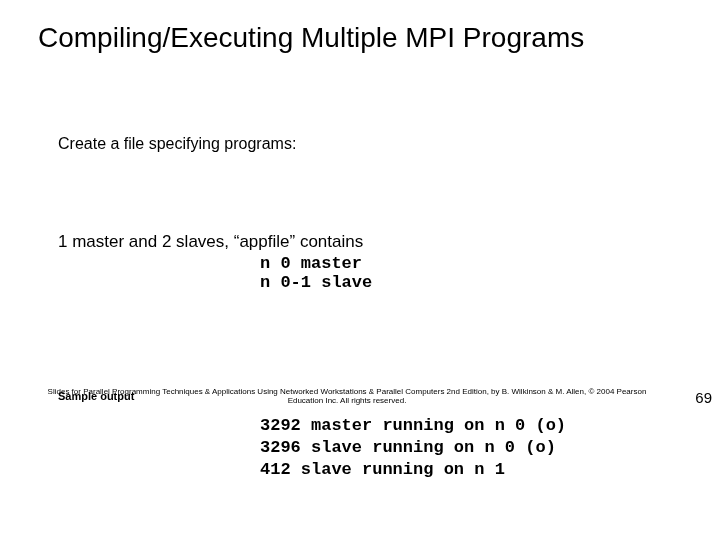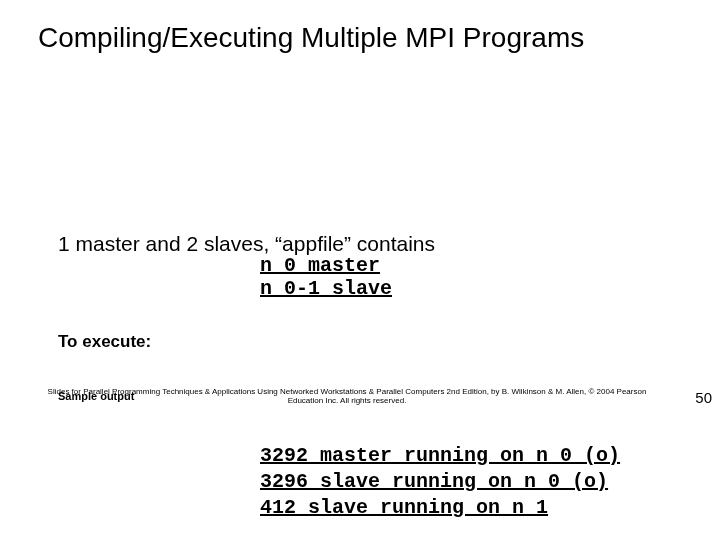--- a/index.html
+++ b/index.html
@@ -38,28 +38,27 @@
     position: absolute;
     top: 195px;
     left: 295px;
     font-size: 24px;
     font-weight: bold;
   }
   .desc {
     position: absolute;
     top: 232px;
     left: 58px;
-    font-size: 21px;
+    font-size: 17px;
   }
   .mono {
     font-family: "Courier New", Courier, monospace;
     font-weight: bold;
-    font-size: 20px;
+    font-size: 17px;
     white-space: pre;
-    text-decoration: underline;
   }
   .appfile {
     position: absolute;
     top: 254px;
     left: 260px;
   }
   .exec-label {
     position: absolute;
     top: 332px;
     left: 58px;
@@ -76,21 +75,20 @@
     top: 390px;
     left: 58px;
     font-size: 11px;
     font-weight: bold;
   }
   .sample-out {
     position: absolute;
     top: 415px;
     left: 260px;
     line-height: 1.3;
-    margin-top: 28px;
   }
   .footer {
     position: absolute;
     bottom: 14px;
     left: 44px;
     right: 70px;
     text-align: center;
     font-size: 8px;
     line-height: 1.2;
   }
@@ -101,33 +99,33 @@
     font-size: 15px;
   }
 </style>
 </head>
 <body>
 
 <div class="slide">
 
   <div class="title">Compiling/Executing Multiple MPI Programs</div>
 
+  <div class="intro">Create a file specifying programs:</div>
 
 
   <div class="desc">1 master and 2 slaves, “appfile” contains</div>
 
   <div class="mono appfile">n 0 master
 n 0-1 slave</div>
 
-  <div class="exec-label">To execute:</div>
 
 
   <div class="sample-label">Sample output</div>
 
   <div class="mono sample-out">3292 master running on n 0 (o)
 3296 slave running on n 0 (o)
 412 slave running on n 1</div>
 
   <div class="footer">Slides for Parallel Programming Techniques &amp; Applications Using Networked Workstations &amp; Parallel Computers 2nd Edition, by B. Wilkinson &amp; M. Allen, © 2004 Pearson Education Inc. All rights reserved.</div>
 
-  <div class="page-num">50</div>
+  <div class="page-num">69</div>
 
 </div>
 
 </body></html>

